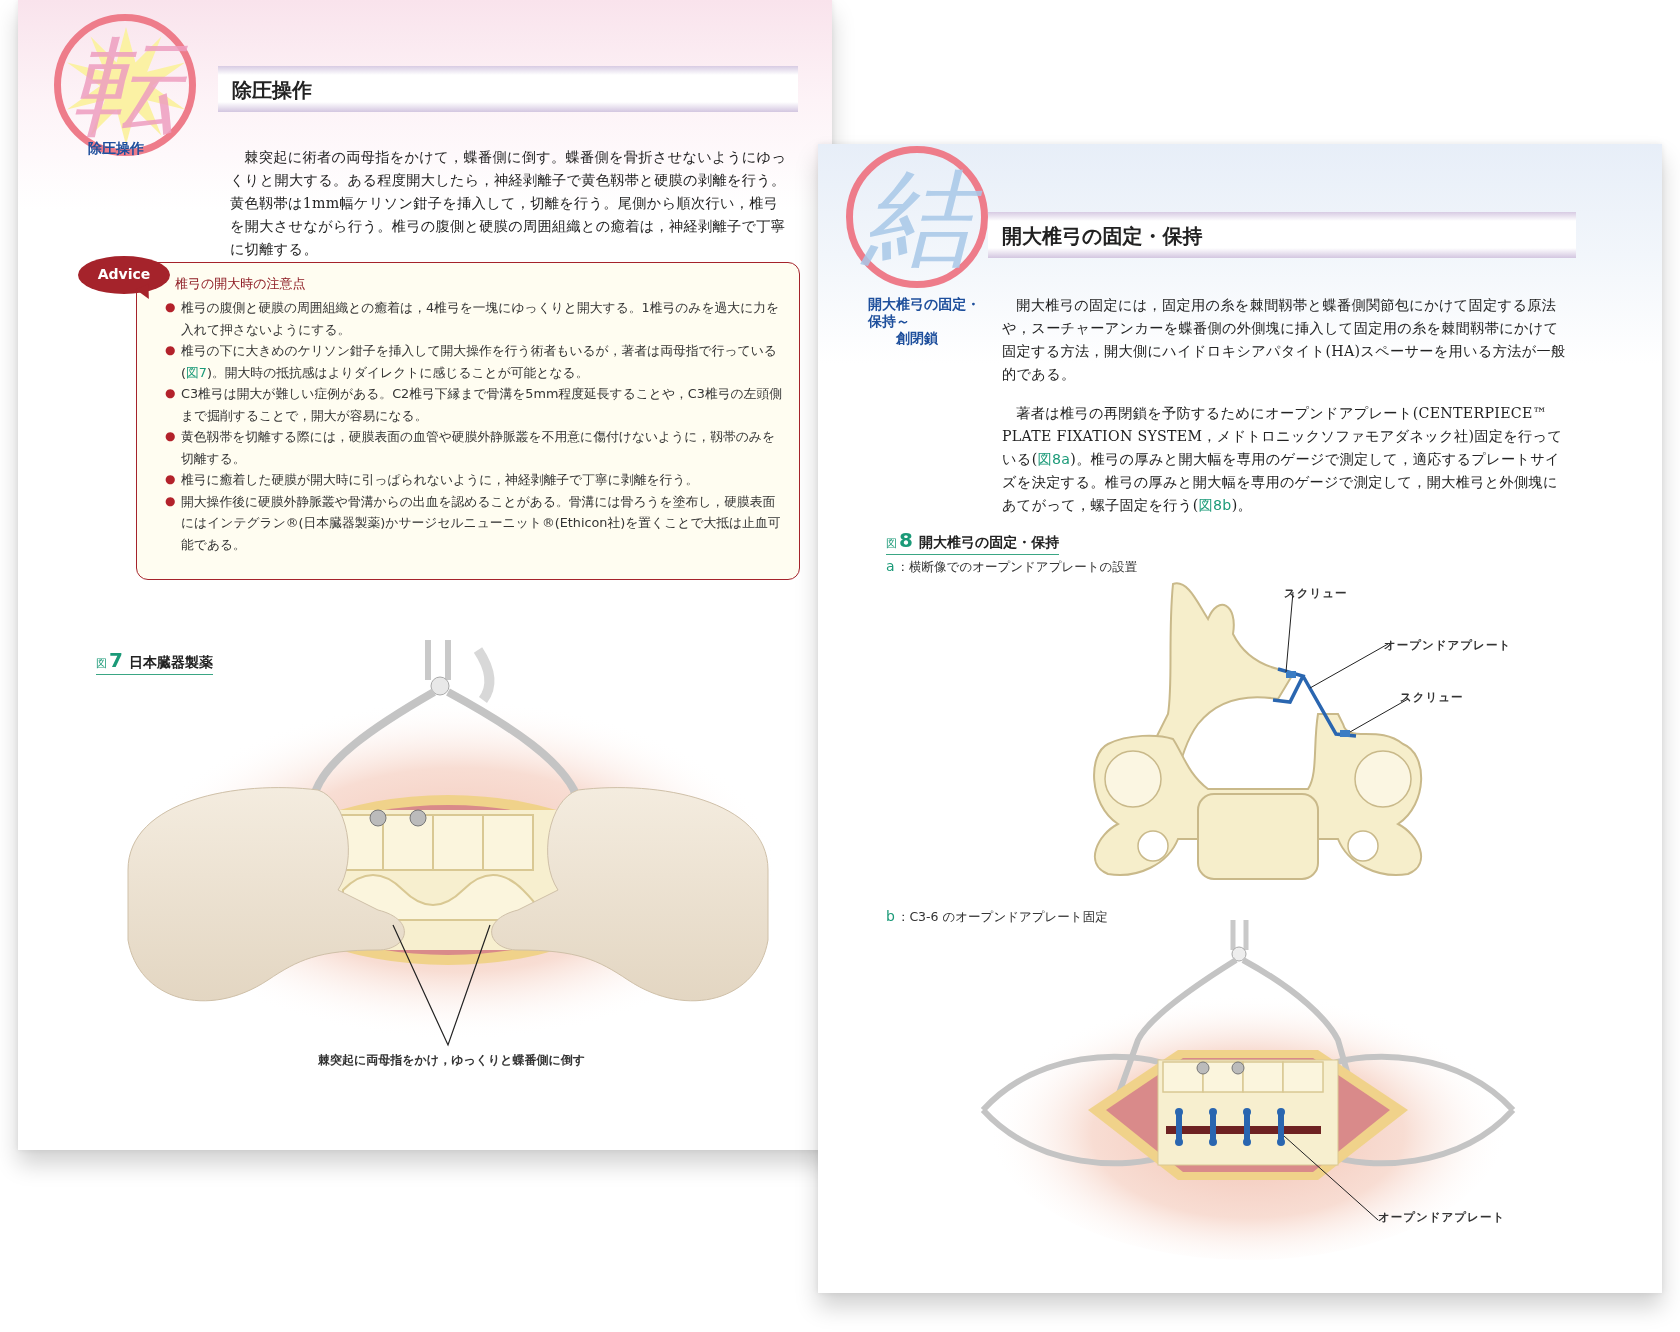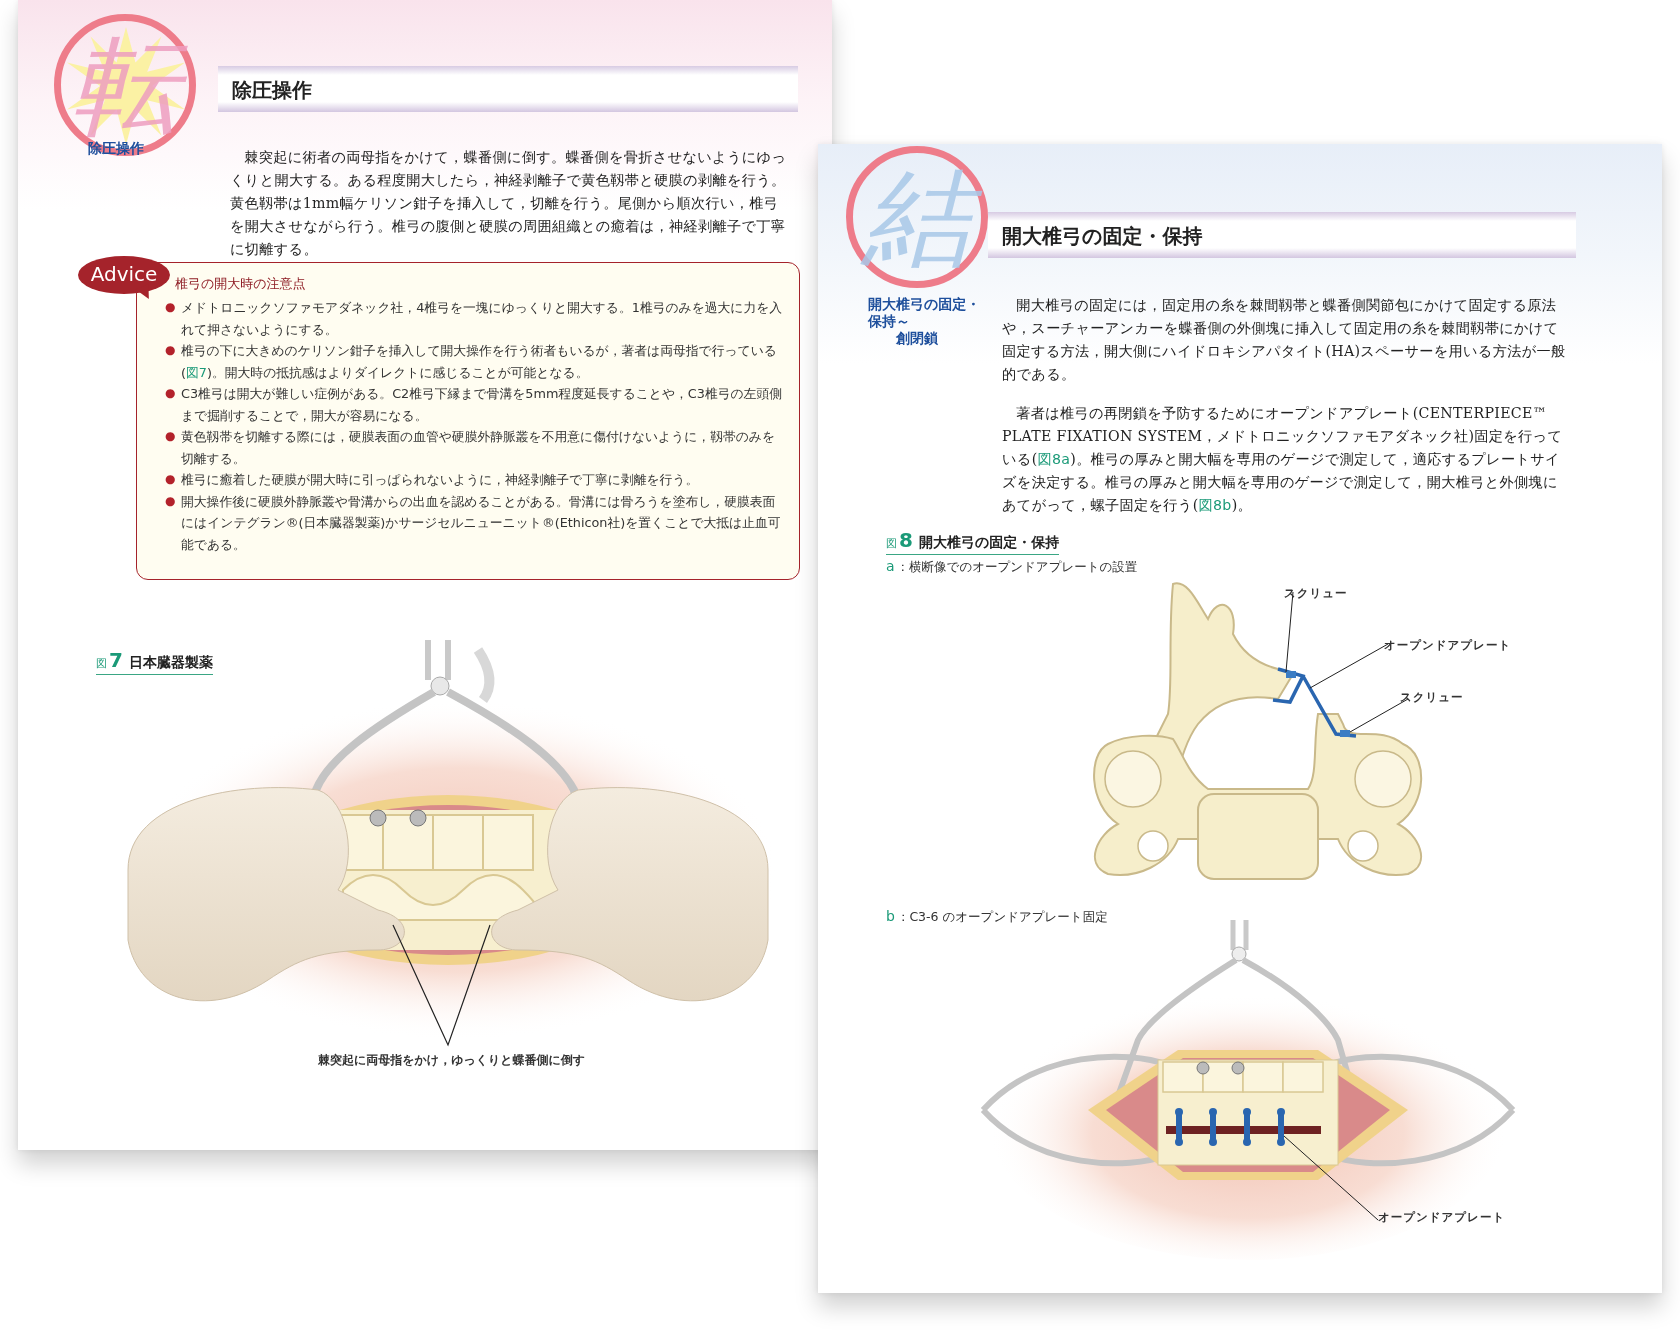--- a/index.html
+++ b/index.html
@@ -21,21 +21,21 @@
   
   .head-bar{position:absolute;height:46px;background:linear-gradient(#d7cbe3 0px,#ffffff 9px,#ffffff 36px,#d3c6e0 46px);}
   .head-bar span{position:absolute;left:14px;top:11px;font-size:20px;font-weight:bold;color:#222;}
 
   .body-text{position:absolute;font-family:"DejaVu Serif","Liberation Serif",serif;font-size:14.2px;line-height:23px;color:#222;text-indent:1em;letter-spacing:.3px;}
   .body-text p{margin:16px;}
   .ref{color:#1b9a78;font-family:"DejaVu Sans",sans-serif;}
 
   
   .advice-box{position:absolute;left:118px;top:262px;width:664px;height:318px;border:1.5px solid #a5232b;border-radius:12px;background:#fffdf1;box-sizing:border-box;}
-  .advice-bubble{position:absolute;left:60px;top:256px;width:92px;height:38px;background:#a5232b;border-radius:50%;color:#fff;font-size:20px;text-align:center;line-height:37px;}
+  .advice-bubble{position:absolute;left:60px;top:256px;width:92px;height:38px;background:#a5232b;border-radius:50%;color:#fff;font-size:14px;text-align:center;line-height:37px;font-weight:bold;}
   .advice-bubble:after{content:"";position:absolute;left:60px;top:30px;border-left:8px solid transparent;border-right:6px solid transparent;border-top:14px solid #a5232b;transform:rotate(-25deg);}
   .advice-title{position:absolute;left:38px;top:12px;font-size:13px;font-weight:normal;color:#8e1c24;}
   .advice-list{position:absolute;left:28px;top:34px;width:620px;margin:0;padding:0;list-style:none;}
   .advice-list li{position:relative;padding-left:16px;font-size:12.8px;line-height:21.5px;color:#333;}
   .advice-list li:before{content:"●";position:absolute;left:0;top:0;color:#b3222b;font-size:12px;}
 
   .fig-caption{position:absolute;font-size:14px;font-weight:bold;color:#222;border-bottom:1.5px solid #3aa684;padding-bottom:2px;}
   .fig-caption .fig-pre{color:#1b9a78;font-size:11px;font-weight:normal;}
   .fig-caption .fig-num{color:#1b9a78;font-size:20px;font-weight:bold;margin:0 6px 0 2px;}
   .sub-caption{position:absolute;font-size:12.5px;color:#333;}
@@ -60,21 +60,21 @@
     <span>除圧操作</span>
   </div>
 
   <div class="body-text" style="left:196px;top:130px;width:590px;">
     <p>棘突起に術者の両母指をかけて，蝶番側に倒す。蝶番側を骨折させないようにゆっくりと開大する。ある程度開大したら，神経剥離子で黄色靱帯と硬膜の剥離を行う。黄色靱帯は1mm幅ケリソン鉗子を挿入して，切離を行う。尾側から順次行い，椎弓を開大させながら行う。椎弓の腹側と硬膜の周囲組織との癒着は，神経剥離子で丁寧に切離する。</p>
   </div>
 
   <div class="advice-box">
     <div class="advice-title">椎弓の開大時の注意点</div>
     <ul class="advice-list">
-      <li>メドトロニックソファモアダネック社，4椎弓を一塊にゆっくりと開大する。1椎弓のみを過大に力を入れて押さないようにする。</li>
+      <li>椎弓の腹側と硬膜の周囲組織との癒着は，4椎弓を一塊にゆっくりと開大する。1椎弓のみを過大に力を入れて押さないようにする。</li>
       <li><span>椎弓の下に大きめのケリソン鉗子を挿入して開大操作を行う術者もいるが，著者は両母指で行っている(</span><span class="ref">図7</span><span>)。開大時の抵抗感はよりダイレクトに感じることが可能となる。</span></li>
       <li>C3椎弓は開大が難しい症例がある。C2椎弓下縁まで骨溝を5mm程度延長することや，C3椎弓の左頭側まで掘削することで，開大が容易になる。</li>
       <li>黄色靱帯を切離する際には，硬膜表面の血管や硬膜外静脈叢を不用意に傷付けないように，靱帯のみを切離する。</li>
       <li>椎弓に癒着した硬膜が開大時に引っぱられないように，神経剥離子で丁寧に剥離を行う。</li>
       <li>開大操作後に硬膜外静脈叢や骨溝からの出血を認めることがある。骨溝には骨ろうを塗布し，硬膜表面にはインテグラン®(日本臓器製薬)かサージセルニューニット®(Ethicon社)を置くことで大抵は止血可能である。</li>
     </ul>
   </div>
   <div class="advice-bubble">Advice</div>
 
   <div class="fig-caption" style="left:78px;top:648px;">

